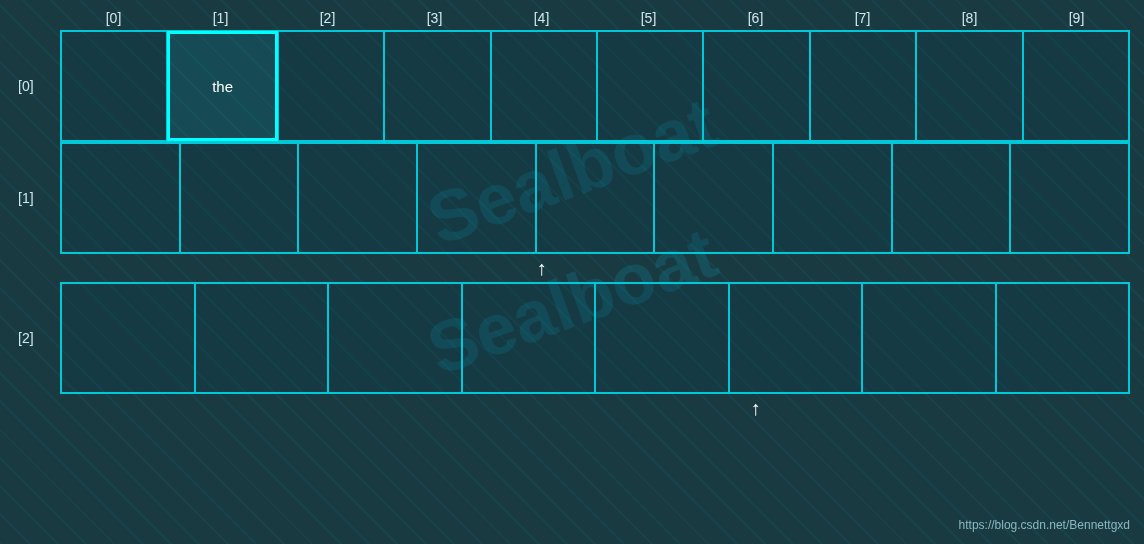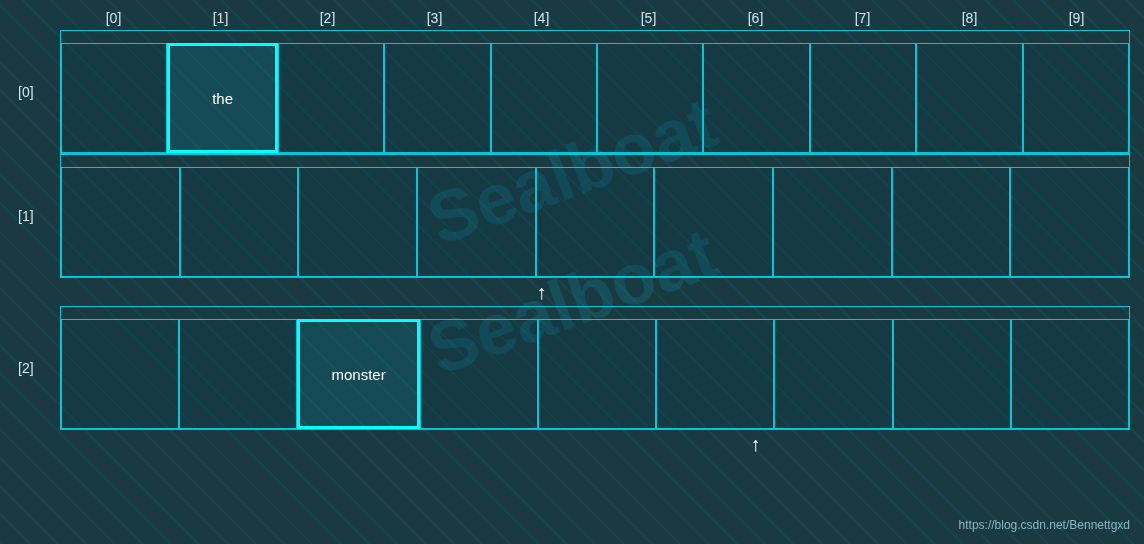--- a/index.html
+++ b/index.html
@@ -71,21 +71,20 @@
       flex: 1;
       border: 1px solid #00c8d8;
       min-height: 110px;
       display: flex;
       align-items: center;
       justify-content: center;
       font-size: 15px;
       color: white;
       position: relative;
       background: rgba(0,60,80,0.18);
-      margin-top: 12px;
     }
 
     .cell.highlighted {
       border: 3px solid #00ffff;
       background: rgba(0, 200, 220, 0.12);
     }
 
     .arrow-container {
       display: flex;
       margin-left: 46px;
@@ -203,21 +202,20 @@
         <div class="arrow-cell"></div>
         <div class="arrow-cell"></div>
         <div class="arrow-cell"></div>
         <div class="arrow-cell"></div>
       </div>
       <div class="row-container">
         <div class="row-label">[2]</div>
         <div class="grid-row">
           <div class="cell"></div>
           <div class="cell"></div>
-          <div class="cell highlighted">monster</div>
           <div class="cell"></div>
           <div class="cell"></div>
           <div class="cell"></div>
           <div class="cell"></div>
           <div class="cell"></div>
           <div class="cell"></div>
         </div>
       </div>
       <div class="arrow-container">
         <div class="arrow-cell"></div>

